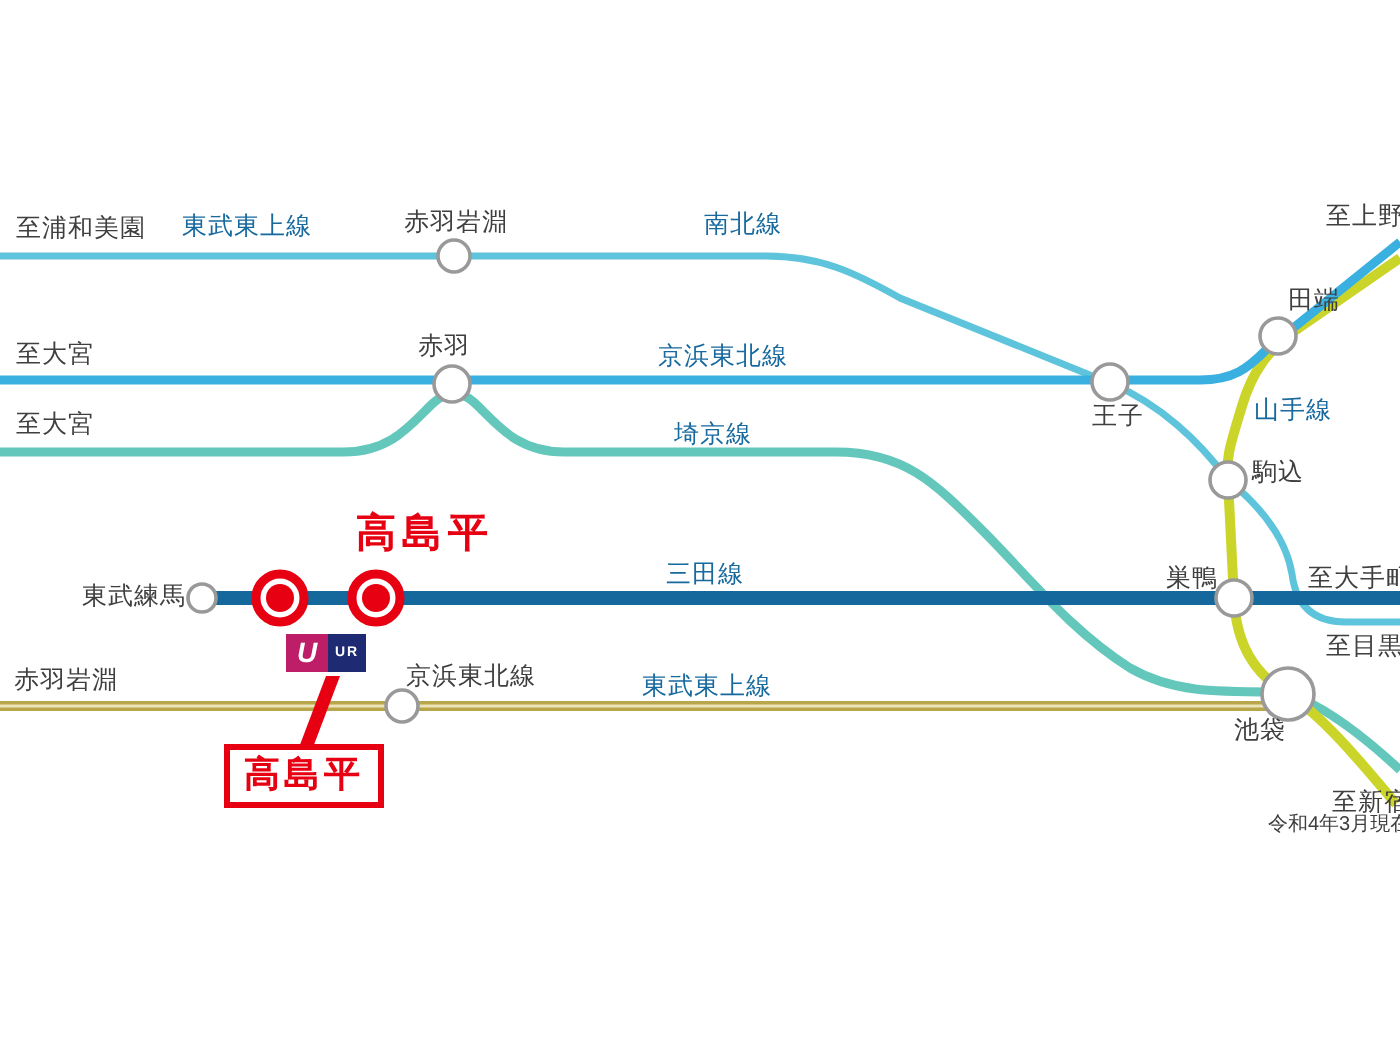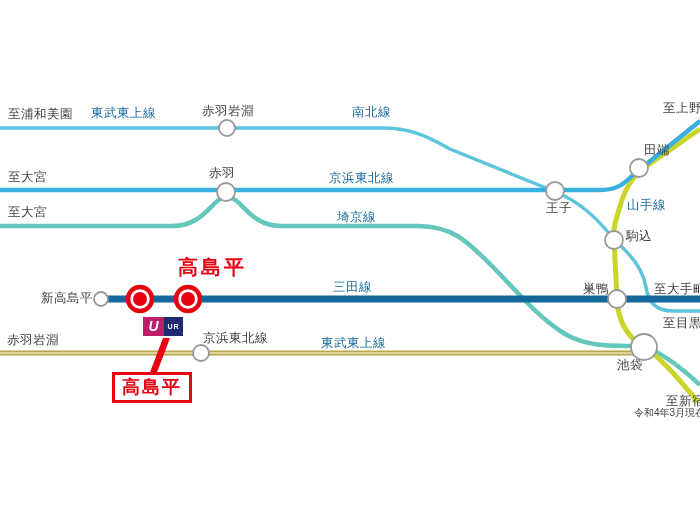--- a/index.html
+++ b/index.html
@@ -71,21 +71,21 @@
   <div class="lbl blue" style="left:329px;top:171px">京浜東北線</div>
   <div class="lbl" style="left:644px;top:143px">田端</div>
   <div class="lbl" style="left:546px;top:201px">王子</div>
 
   <div class="lbl" style="left:8px;top:205px">至大宮</div>
   <div class="lbl blue" style="left:337px;top:210px">埼京線</div>
   <div class="lbl blue" style="left:627px;top:198px">山手線</div>
   <div class="lbl" style="left:626px;top:229px">駒込</div>
 
   <div class="red-big" style="left:178px;top:257px">高島平</div>
-  <div class="lbl" style="left:41px;top:291px">新高島平</div>
+  <div class="lbl" style="left:41px;top:291px">東武練馬</div>
   <div class="lbl blue" style="left:333px;top:280px">三田線</div>
   <div class="lbl" style="left:583px;top:282px">巣鴨</div>
   <div class="lbl" style="left:654px;top:282px">至大手町</div>
   <div class="lbl" style="left:663px;top:316px">至目黒</div>
 
   <div class="lbl" style="left:7px;top:333px">赤羽岩淵</div>
   <div class="lbl" style="left:203px;top:331px">京浜東北線</div>
   <div class="lbl blue" style="left:321px;top:336px">東武東上線</div>
   <div class="lbl" style="left:617px;top:358px">池袋</div>
   <div class="lbl" style="left:666px;top:394px">至新宿</div>

